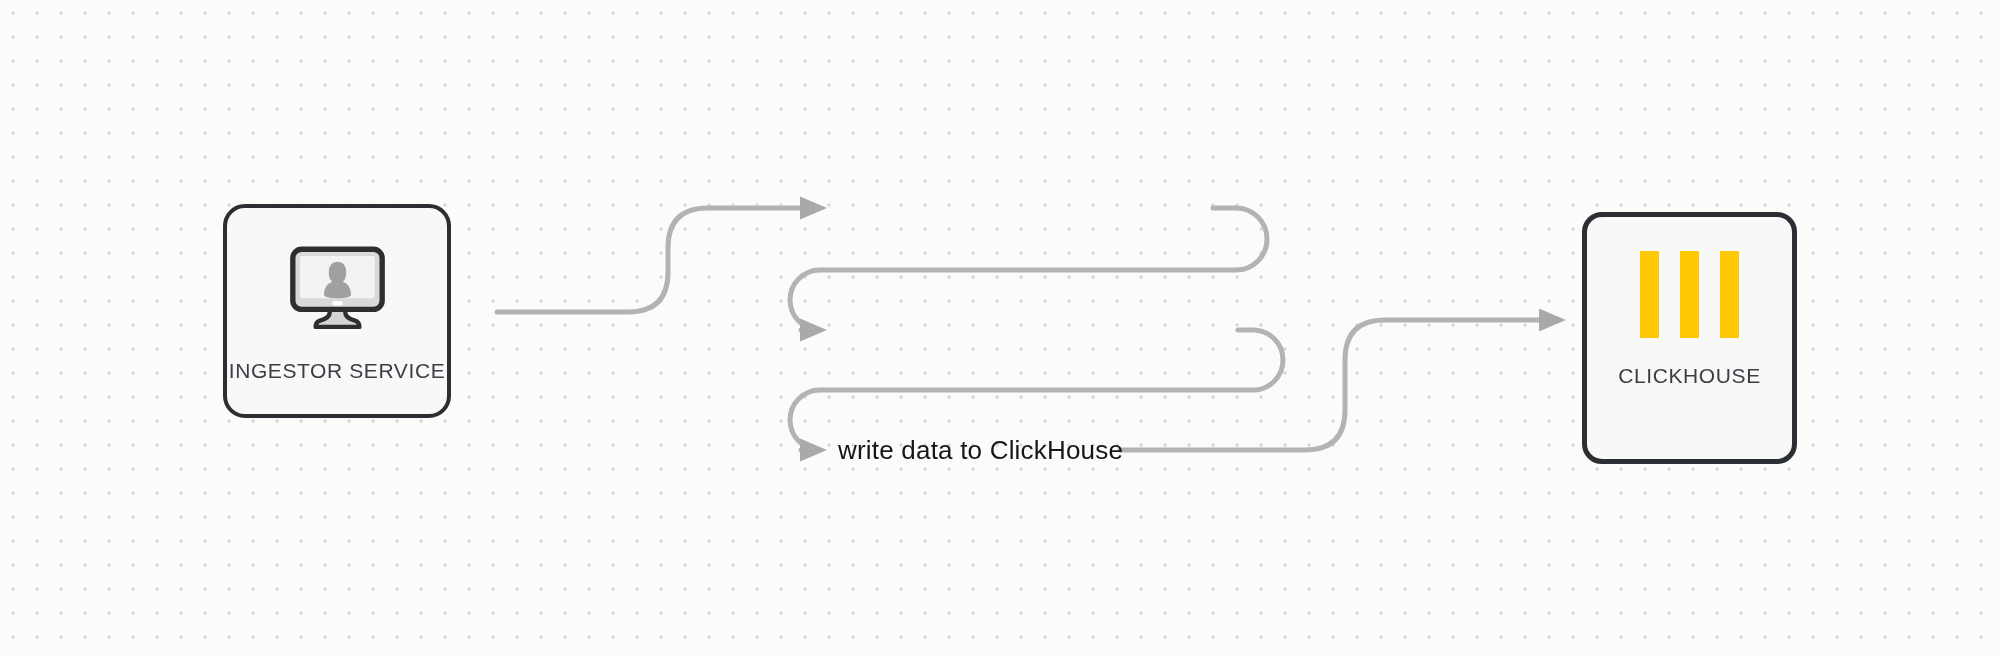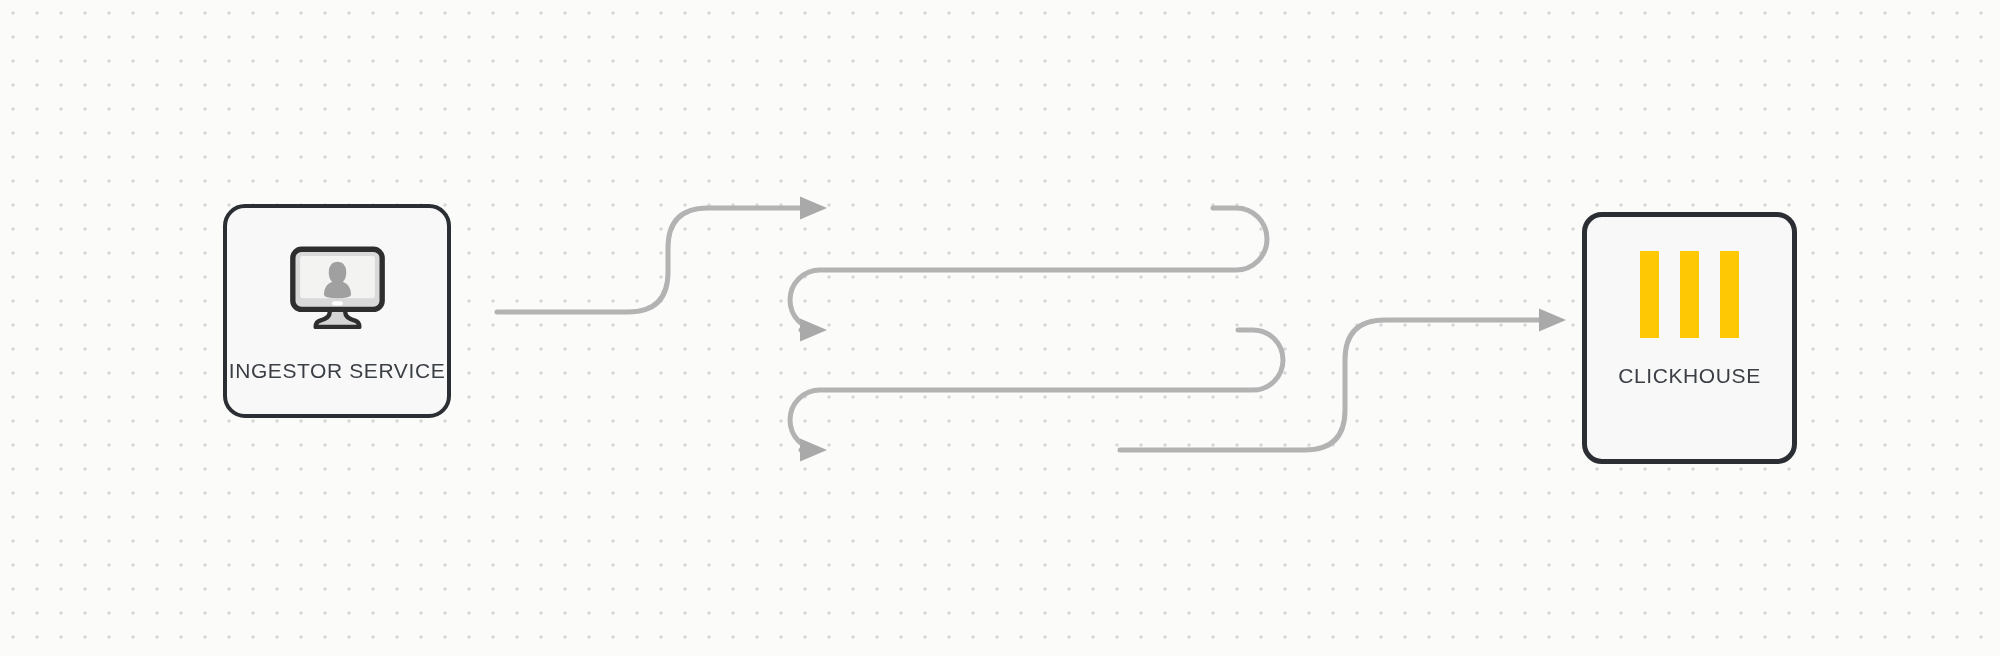--- a/index.html
+++ b/index.html
@@ -106,20 +106,21 @@
         <rect x="13.5" y="12" width="77" height="43.5" rx="2.5" fill="#f3f3f2"></rect>
 
         <path d="M 52 18 Q 61 18 61 29 Q 61 35.5 57.5 38.5 Q 66 41.5 66 52 Q 66 55.5 52 55.5 Q 38 55.5 38 52 Q 38 41.5 46.5 38.5 Q 43 35.5 43 29 Q 43 18 52 18 Z" fill="#a0a0a0"></path>
 
         <rect x="46.5" y="58.5" width="11" height="4.5" rx="2.2" fill="#ffffff"></rect>
       </svg>
     </div>
     <div class="node-label">INGESTOR SERVICE</div>
   </div>
 
+  <div class="step-label step-3">write data to ClickHouse</div>
 
   <div class="node node-clickhouse">
     <div class="ch-logo">
       <div class="ch-bar"></div>
       <div class="ch-bar"></div>
       <div class="ch-bar"></div>
     </div>
     <div class="node-label">CLICKHOUSE</div>
   </div>
 

